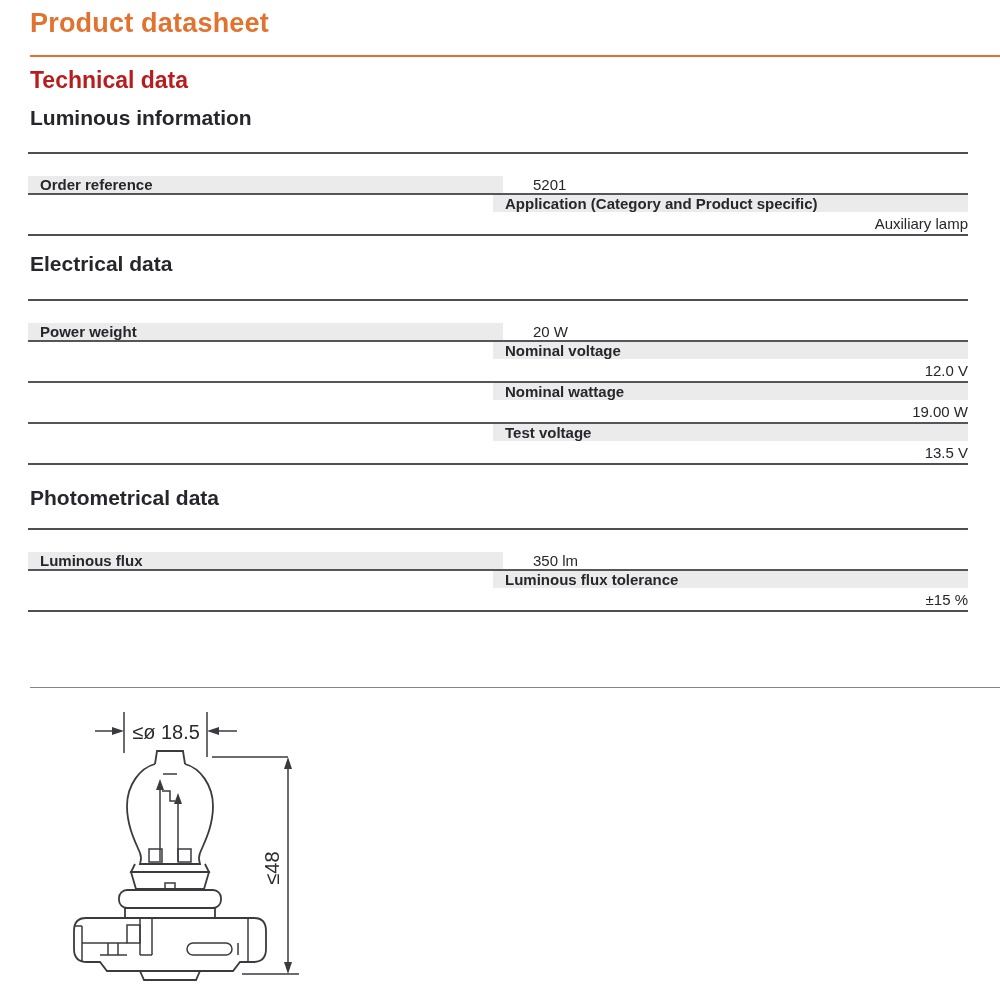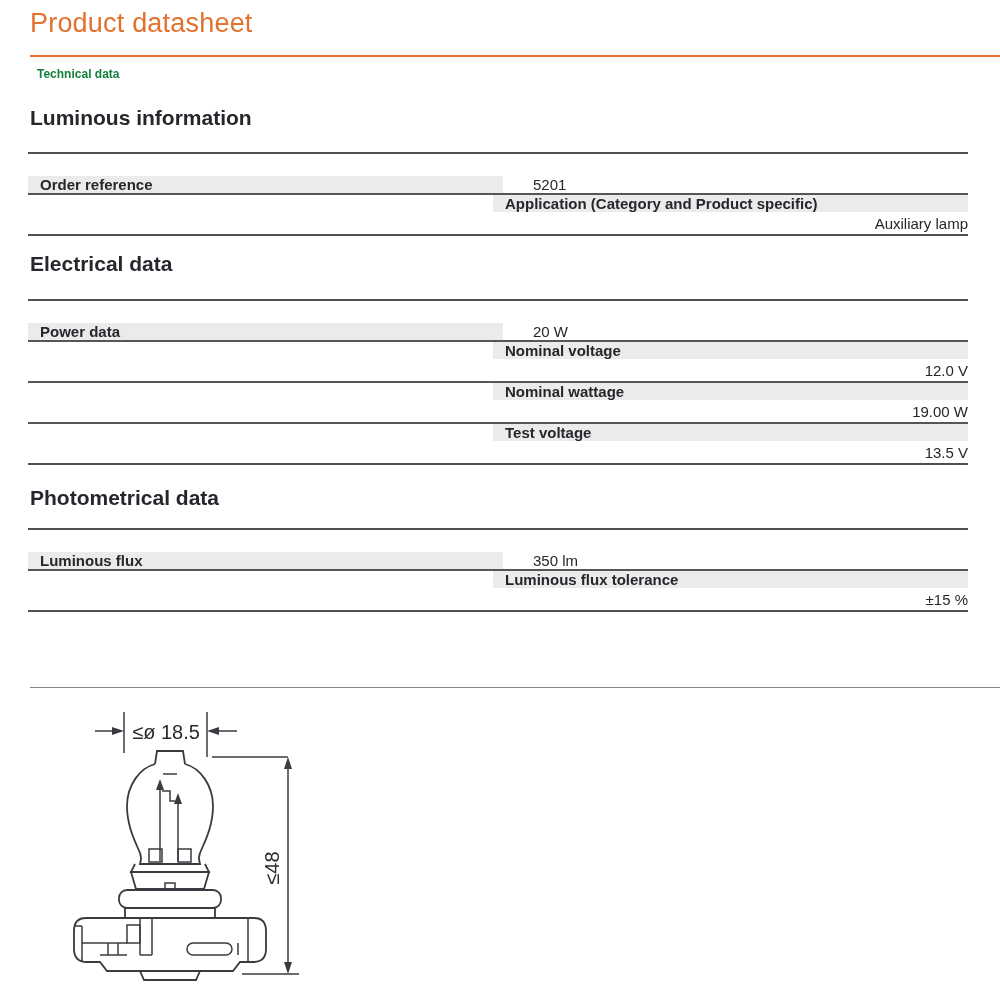--- a/index.html
+++ b/index.html
@@ -1,21 +1,21 @@
 <!DOCTYPE html>
 <html><head>
 <meta charset="utf-8">
 <style>
   html,body{margin:0;padding:0;background:#ffffff;}
   body{width:1000px;height:1001px;font-family:"Liberation Sans",sans-serif;color:#26262c;}
   .page{position:relative;width:1000px;height:1001px;background:#fff;overflow:hidden;}
 
-  .doc-title{position:absolute;left:30px;top:8px;font-size:27px;font-weight:400;color:#e2722f;letter-spacing:.2px;}
+  .doc-title{position:absolute;left:30px;top:8px;font-size:27px;font-weight:700;color:#e2722f;letter-spacing:.2px;}
   .orange-rule{position:absolute;left:30px;top:55px;width:970px;height:2px;background:#e2722f;}
-  .doc-subtitle{position:absolute;left:37px;top:67px;font-size:12px;font-weight:600;color:#15803d;}
+  .doc-subtitle{position:absolute;left:30px;top:67px;font-size:23px;font-weight:600;color:#b91c1c;}
 
   .section-heading{position:absolute;left:30px;font-size:21px;font-weight:700;color:#26262c;line-height:28px;}
   .h-product{top:104px;}
   .h-electrical{top:250px;}
   .h-photometrical{top:484px;}
   .h-dimensions{top:641px;}
 
   .data-table{position:absolute;left:28px;width:940px;border-top:2px solid #4e4e55;border-bottom:2px solid #4e4e55;}
   .t1{top:152px;}
   .t2{top:299px;}
@@ -53,21 +53,21 @@
     <div class="data-row">
       <div class="cell-label">Application (Category and Product specific)</div>
       <div class="cell-value">Auxiliary lamp</div>
     </div>
   </div>
 
   <div class="section-heading h-electrical">Electrical data</div>
 
   <div class="data-table t2">
     <div class="data-row">
-      <div class="cell-label">Power data</div>
+      <div class="cell-label">Power weight</div>
       <div class="cell-value">20 W</div>
     </div>
     <div class="data-row">
       <div class="cell-label">Nominal voltage</div>
       <div class="cell-value">12.0 V</div>
     </div>
     <div class="data-row">
       <div class="cell-label">Nominal wattage</div>
       <div class="cell-value">19.00 W</div>
     </div>

